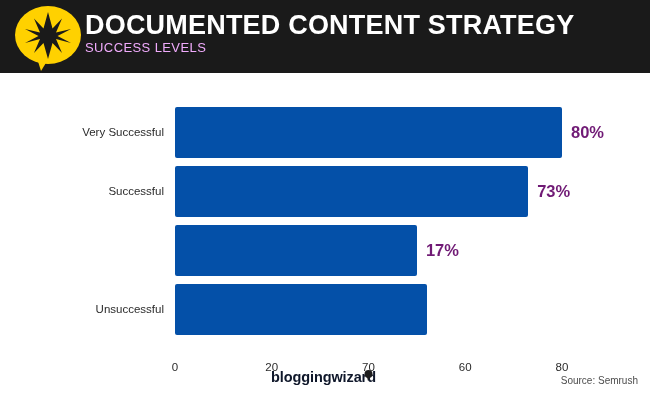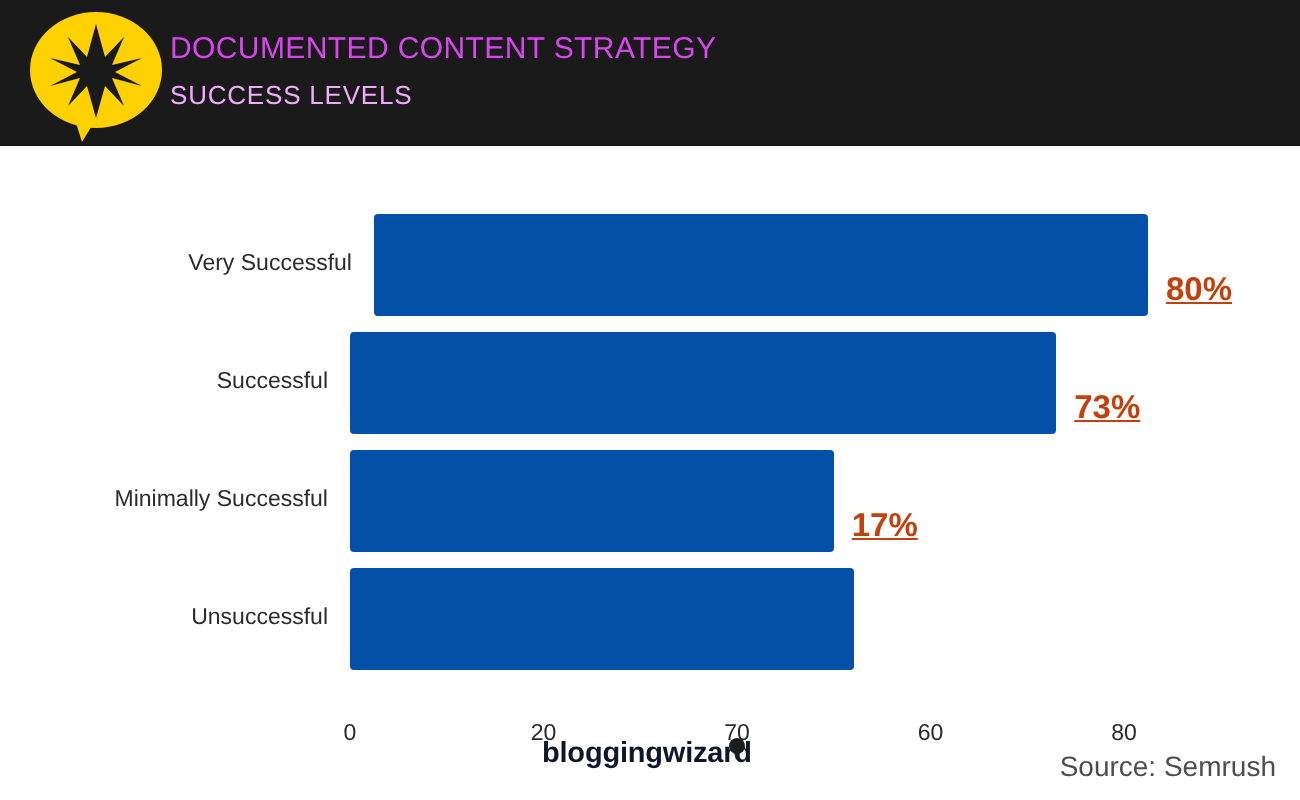--- a/index.html
+++ b/index.html
@@ -33,23 +33,23 @@
     height: 66px;
   }
   .logo-wrap svg { display: block; }
 
   .title-block {
     position: absolute;
     left: 85px;
     top: 12px;
   }
   .title {
-    font-size: 15px;
-    font-weight: normal;
-    color: #d946ef;
+    font-size: 27px;
+    font-weight: bold;
+    color: #ffffff;
     letter-spacing: 0.2px;
     line-height: 26px;
     white-space: nowrap;
   }
   .subtitle {
     font-size: 13px;
     font-weight: normal;
     color: #f0abfc;
     letter-spacing: 0.4px;
     line-height: 18px;
@@ -96,29 +96,28 @@
     height: 51px;
     line-height: 51px;
     margin-right: 11px;
     font-size: 11.5px;
     color: #2b2b2b;
     white-space: nowrap;
     text-align: right;
   }
   .val-label {
     position: absolute;
-    top: 13px;
+    top: 0;
     height: 51px;
     line-height: 51px;
     margin-left: 9px;
     font-size: 16.5px;
     font-weight: bold;
-    color: #c2410c;
-    white-space: nowrap;
-    text-decoration: underline;
+    color: #701a75;
+    white-space: nowrap;
   }
 
   
   .xaxis {
     position: absolute;
     left: 175px;
     top: 285px;
     width: 387px;
     height: 24px;
   }
@@ -146,21 +145,21 @@
     position: absolute;
     left: 364px;
     top: 367px;
     width: 9px;
     height: 11px;
   }
   .source {
     position: absolute;
     right: 12px;
     top: 375px;
-    font-size: 14px;
+    font-size: 10px;
     color: #4d4d4d;
     white-space: nowrap;
   }
 </style>
 </head>
 <body>
 
 <div class="header">
 
   <div class="logo-wrap">
@@ -173,32 +172,31 @@
 
   <div class="title-block">
     <div class="title">DOCUMENTED CONTENT STRATEGY</div>
     <div class="subtitle">SUCCESS LEVELS</div>
   </div>
 
 </div>
 
 <div class="chart">
   <div class="plot" id="plot-area">
-      <div class="bar-row" style="top: 0px; margin-left: 12px;">
+      <div class="bar-row" style="top: 0px;">
         <div class="cat-label">Very Successful</div>
         <div class="bar" style="width: 100%; background: rgb(4, 80, 168);"></div>
         <div class="val-label" style="left: 100%;">80%</div>
       </div>
       <div class="bar-row" style="top: 59px;">
         <div class="cat-label">Successful</div>
         <div class="bar" style="width: 91.25%; background: rgb(4, 80, 168);"></div>
         <div class="val-label" style="left: 91.25%; text-align: center;">73%</div>
       </div>
       <div class="bar-row" style="top: 118px;">
-        <div class="cat-label">Minimally Successful</div>
         <div class="bar" style="width: 62.5%; background: rgb(4, 80, 168);"></div>
         <div class="val-label" style="left: 62.5%;">17%</div>
       </div>
       <div class="bar-row" style="top: 177px;">
         <div class="cat-label">Unsuccessful</div>
         <div class="bar" style="width: 65%; background: rgb(4, 80, 168);"></div>
       </div>
     </div>
   <div class="xaxis" id="x-axis">
       <div class="xtick" style="left: 0%;">0</div>

